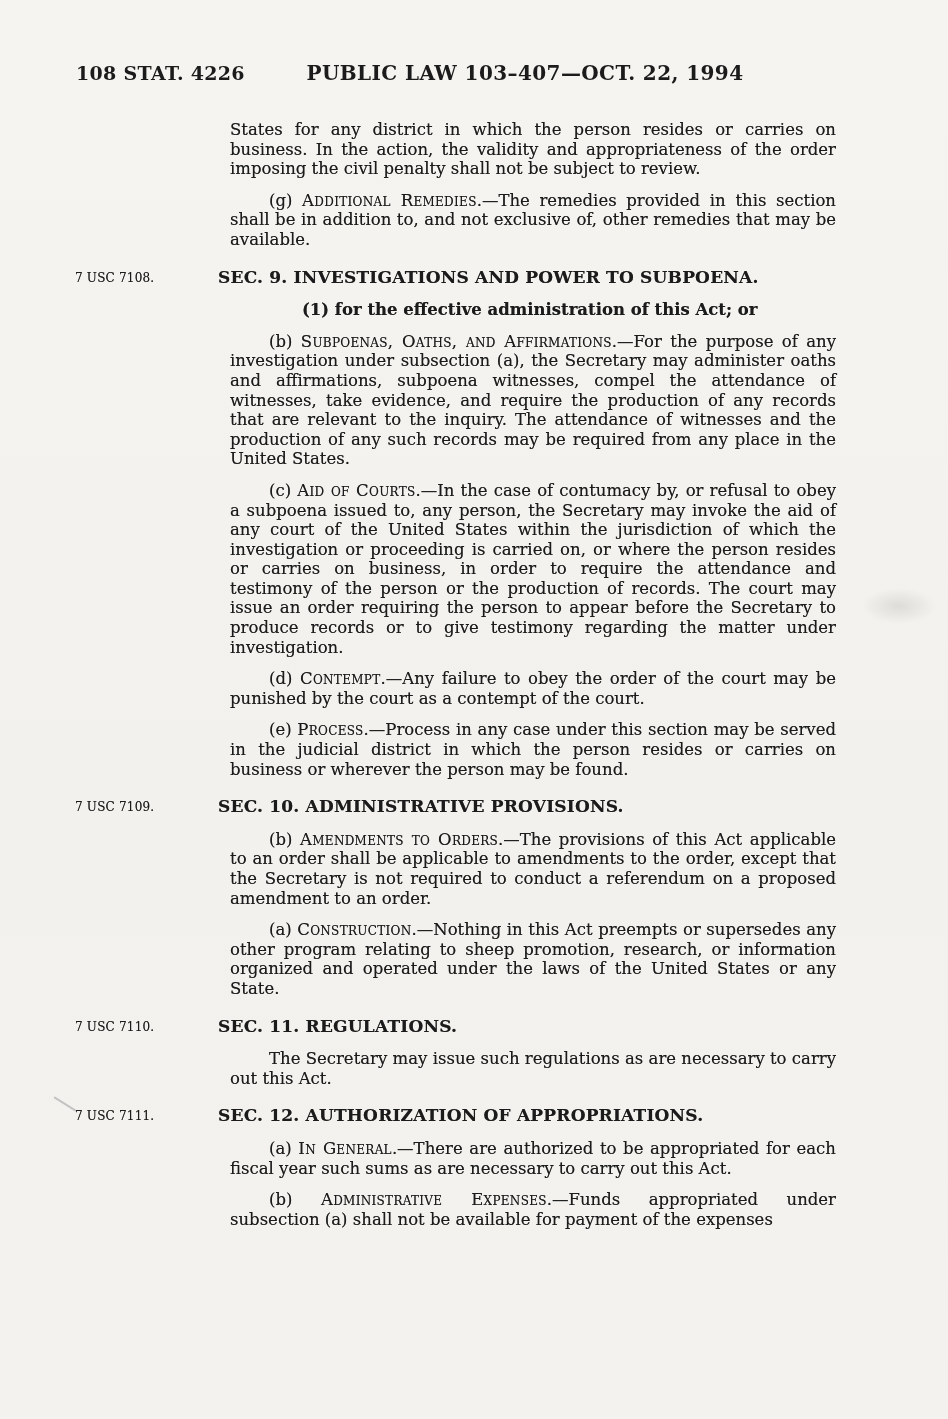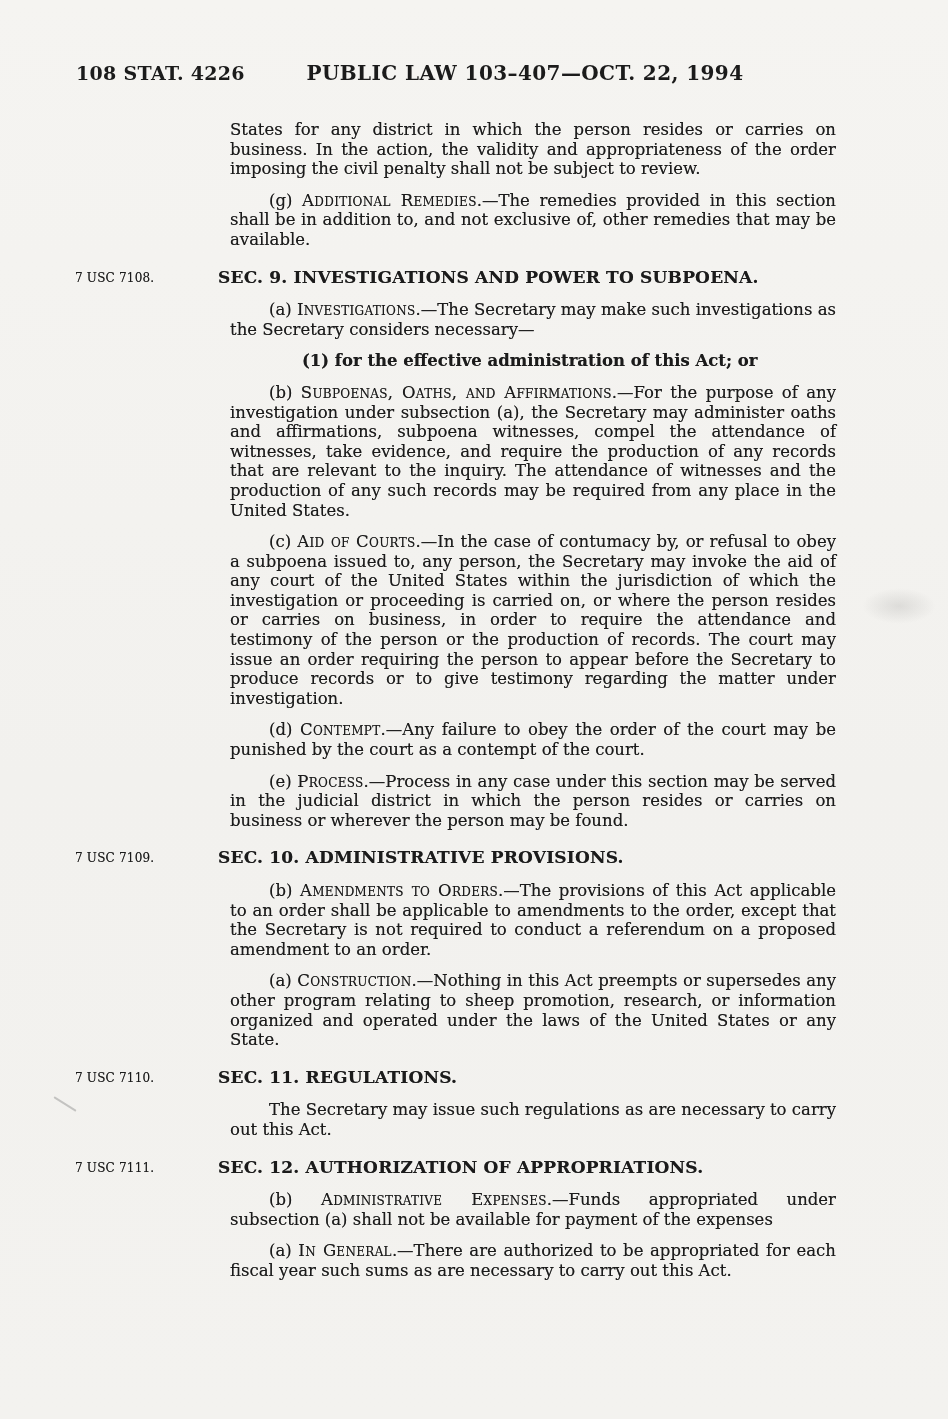--- a/index.html
+++ b/index.html
@@ -116,31 +116,30 @@
 <div class="page">
   <header>
     <span class="stat-label">108 STAT. 4226</span>
     <div class="law-title">PUBLIC LAW 103–407—OCT. 22, 1994</div>
   </header>
 
   <main class="content">
       <p class="para"><span class="pl">States for any district in which the person resides or carries on business. In the action, the validity and appropriateness of the order imposing the civil penalty shall not be subject to review.</span></p>
       <p class="para findent"><span class="pl">(g) </span><span class="sc">Additional Remedies</span><span class="pl">.—The remedies provided in this section shall be in addition to, and not exclusive of, other remedies that may be available.</span></p>
       <div class="heading-row"><span class="margin-note">7 USC 7108.</span><span class="sec-heading">SEC. 9. INVESTIGATIONS AND POWER TO SUBPOENA.</span></div>
-      <p class="para findent"><span class="pl">(a) </span><span class="sc">Investigations</span><span class="pl">.—The Secretary may make such investigations as the Secretary considers necessary—</span></p>
       <p class="para item"><span class="pl">(1) for the effective administration of this Act; or</span></p>
       <p class="para findent"><span class="pl">(b) </span><span class="sc">Subpoenas, Oaths, and Affirmations</span><span class="pl">.—For the purpose of any investigation under subsection (a), the Secretary may administer oaths and affirmations, subpoena witnesses, compel the attendance of witnesses, take evidence, and require the production of any records that are relevant to the inquiry. The attendance of witnesses and the production of any such records may be required from any place in the United States.</span></p>
       <p class="para findent"><span class="pl">(c) </span><span class="sc">Aid of Courts</span><span class="pl">.—In the case of contumacy by, or refusal to obey a subpoena issued to, any person, the Secretary may invoke the aid of any court of the United States within the jurisdiction of which the investigation or proceeding is carried on, or where the person resides or carries on business, in order to require the attendance and testimony of the person or the production of records. The court may issue an order requiring the person to appear before the Secretary to produce records or to give testimony regarding the matter under investigation.</span></p>
       <p class="para findent"><span class="pl">(d) </span><span class="sc">Contempt</span><span class="pl">.—Any failure to obey the order of the court may be punished by the court as a contempt of the court.</span></p>
       <p class="para findent"><span class="pl">(e) </span><span class="sc">Process</span><span class="pl">.—Process in any case under this section may be served in the judicial district in which the person resides or carries on business or wherever the person may be found.</span></p>
       <div class="heading-row"><span class="margin-note">7 USC 7109.</span><span class="sec-heading">SEC. 10. ADMINISTRATIVE PROVISIONS.</span></div>
       <p class="para findent"><span class="pl">(b) </span><span class="sc">Amendments to Orders</span><span class="pl">.—The provisions of this Act applicable to an order shall be applicable to amendments to the order, except that the Secretary is not required to conduct a referendum on a proposed amendment to an order.</span></p>
       <p class="para findent"><span class="pl">(a) </span><span class="sc">Construction</span><span class="pl">.—Nothing in this Act preempts or supersedes any other program relating to sheep promotion, research, or information organized and operated under the laws of the United States or any State.</span></p>
       <div class="heading-row"><span class="margin-note">7 USC 7110.</span><span class="sec-heading">SEC. 11. REGULATIONS.</span></div>
       <p class="para findent"><span class="pl">The Secretary may issue such regulations as are necessary to carry out this Act.</span></p>
       <div class="heading-row"><span class="margin-note">7 USC 7111.</span><span class="sec-heading">SEC. 12. AUTHORIZATION OF APPROPRIATIONS.</span></div>
+      <p class="para findent"><span class="pl">(a) </span><span class="sc">In General</span><span class="pl">.—There are authorized to be appropriated for each fiscal year such sums as are necessary to carry out this Act.</span></p>
       <p class="para findent"><span class="pl">(b) </span><span class="sc">Administrative Expenses</span><span class="pl">.—Funds appropriated under subsection (a) shall not be available for payment of the expenses</span></p>
-      <p class="para findent"><span class="pl">(a) </span><span class="sc">In General</span><span class="pl">.—There are authorized to be appropriated for each fiscal year such sums as are necessary to carry out this Act.</span></p>
     </main>
 
   <div class="smudge-right"></div>
   <div class="scratch-left"></div>
 </div>
 
 </body></html>

